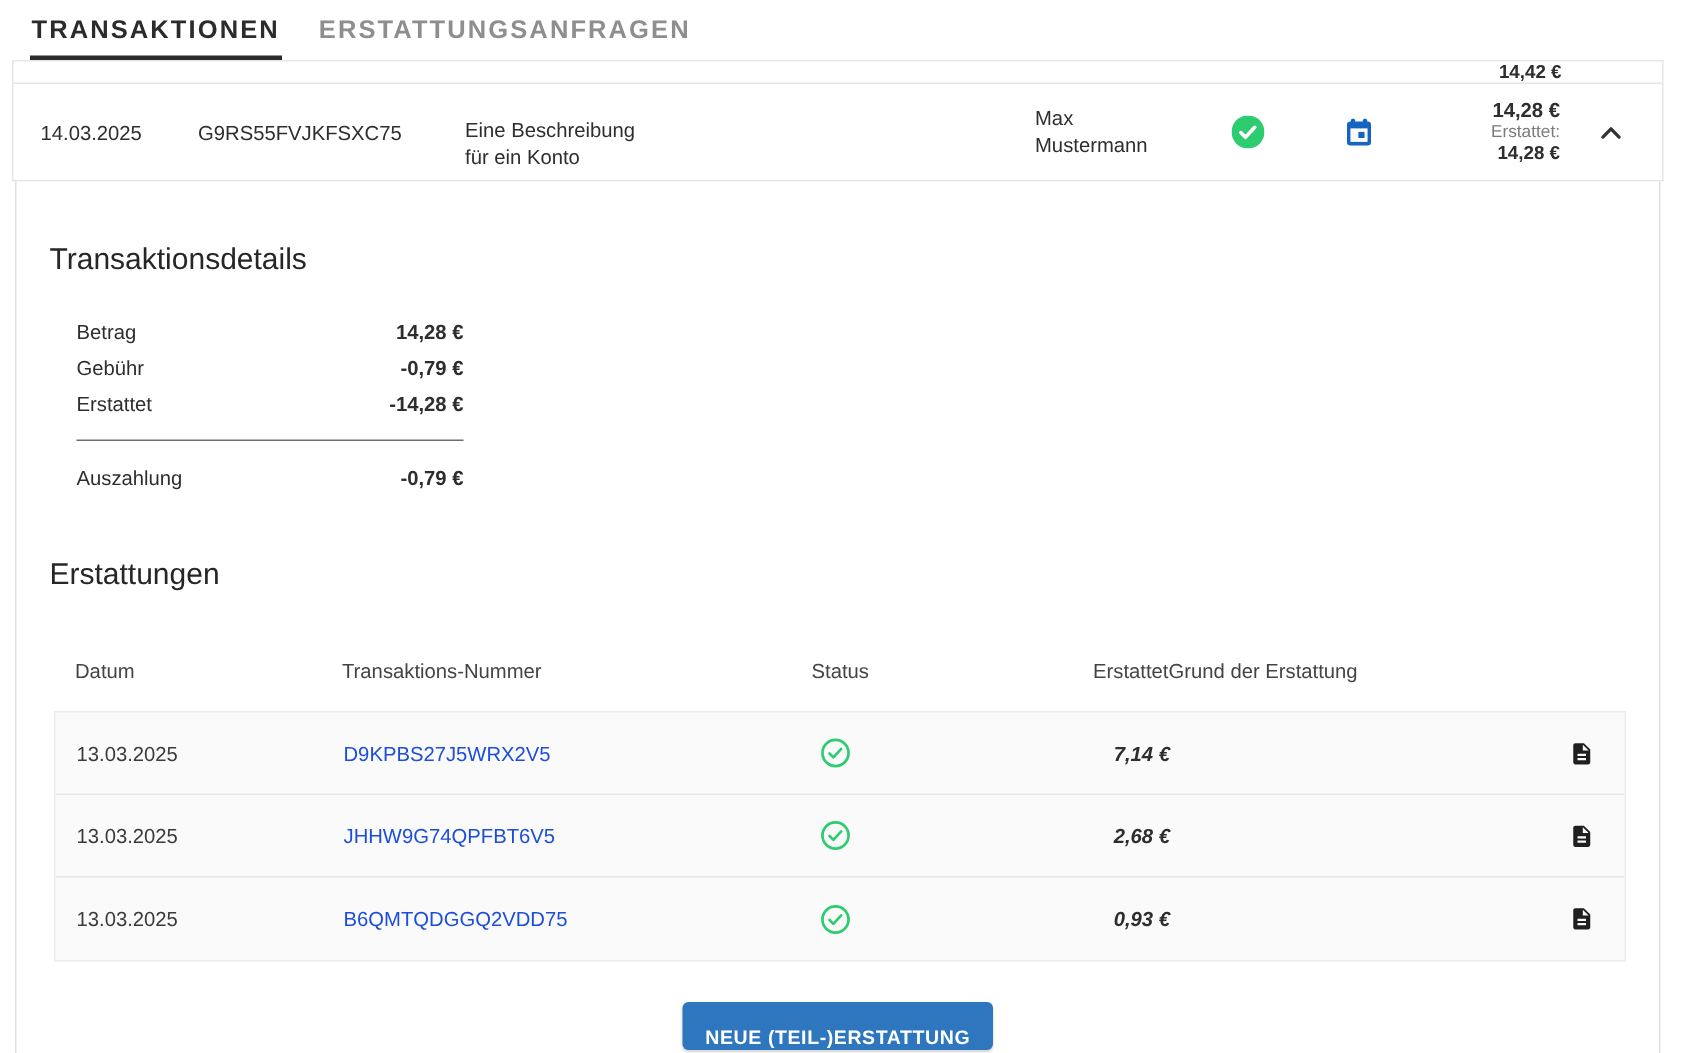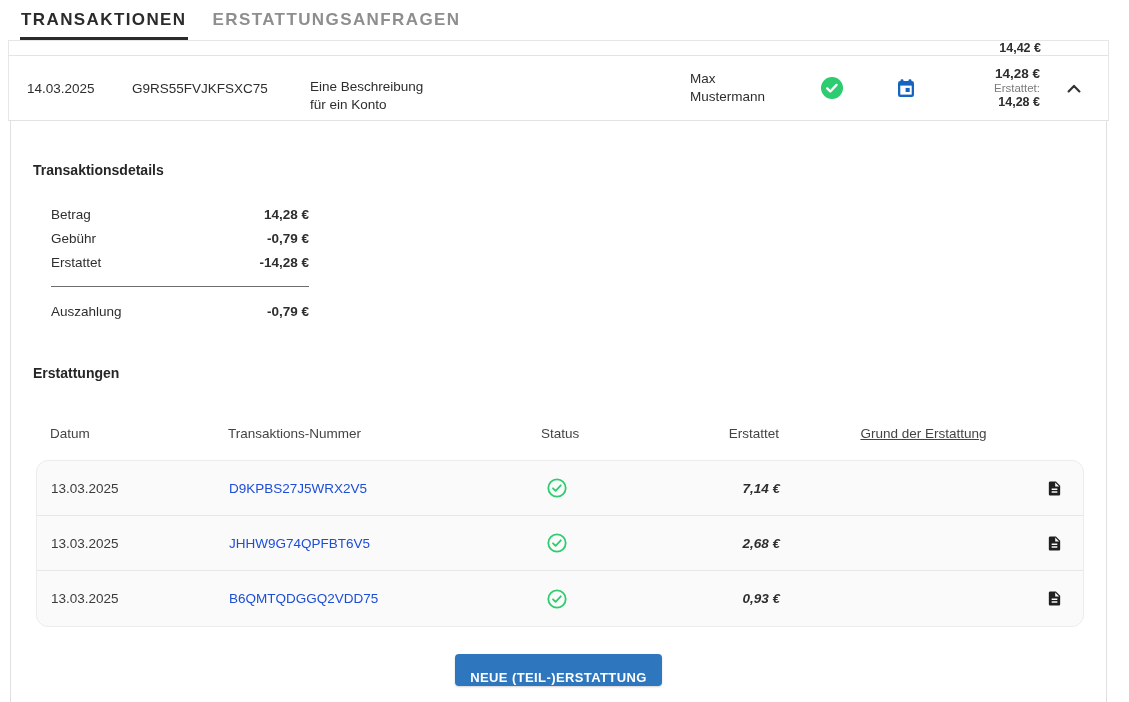--- a/index.html
+++ b/index.html
@@ -42,39 +42,39 @@
   .c-amt .lbl   { color: #7b7b7b; font-size: 11.5px; line-height: 13px; }
   .c-amt .small { font-weight: 700; font-size: 12.5px; line-height: 15px; }
   .c-chev { flex: 1; display: flex; justify-content: center; align-items: center; cursor: pointer; }
 
   
   .panel {
     margin-left: 10px; width: 1097px; height: 581px;
     border-left: 1px solid #e0e0e0; border-right: 1px solid #e0e0e0;
     background: #fff; overflow: hidden;
   }
-  .section-title { font-size: 14px; font-weight: 700; color: #262626; margin-left: 22px; }
+  .section-title { font-size: 20px; font-weight: 400; color: #262626; margin-left: 22px; }
   .t1 { margin-top: 41px; }
   .t2 { margin-top: 41px; }
 
   .kv-block { margin: 25px 0 0 40px; width: 258px; }
   .kv { display: flex; justify-content: space-between; line-height: 24px; }
   .kv .v { font-weight: 700; }
   .kv-divider { margin: 11px 0 0 40px; width: 258px; border: none; border-top: 1px solid #6e6e6e; }
   .kv-total { margin: 13px 0 0 40px; width: 258px; }
 
   .grid5 { display: grid; grid-template-columns: 192px 313px 183px 55px 1fr; align-items: center; }
   .rt-head { margin: 45px 22px 0 25px; color: #444; }
   .rt-head .h1 { padding-left: 14px; }
   .rt-head .h4 { text-align: right; }
-  .rt-head .h5 { text-align: center; padding-right: 16px; text-decoration: underline; }
+  .rt-head .h5 { text-align: left; padding-right: 16px; }
 
   .rt-card {
     margin: 19px 22px 0 25px; background: #fafafa;
-    border: 1px solid #ececec; border-radius: 12px; overflow: hidden;
+    border: 1px solid #ececec; border-radius: 0; overflow: hidden;
   }
   .rt-row { height: 55px; border-bottom: 1px solid #e7e7e7; }
   .rt-row:last-child { border-bottom: none; }
   .rt-row .cell-date { padding-left: 14px; color: #3b3b3b; }
   .rt-row .cell-id { color: #1d4ed8; }
   .rt-row .cell-status { display: flex; align-items: center; margin-left: 5px; }
   .rt-row .cell-amt { text-align: right; font-weight: 700; font-style: italic; }
   .rt-row .cell-reason { display: flex; justify-content: flex-end; padding-right: 20px; }
 
   .btn-wrap { text-align: center; margin-top: 27px; }

